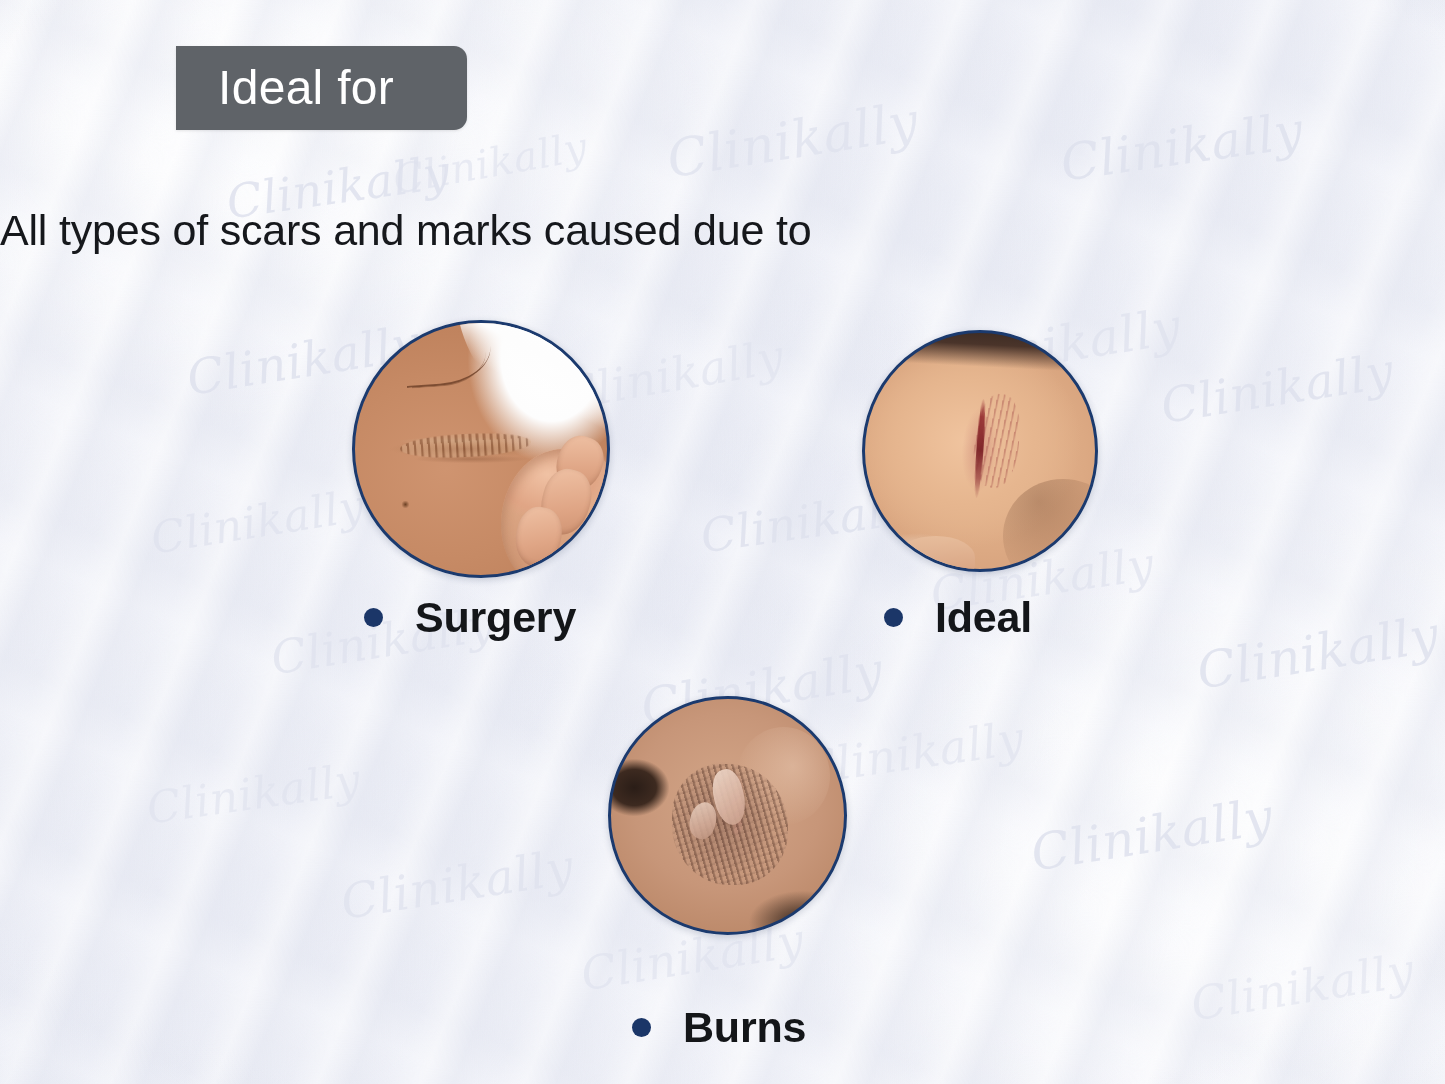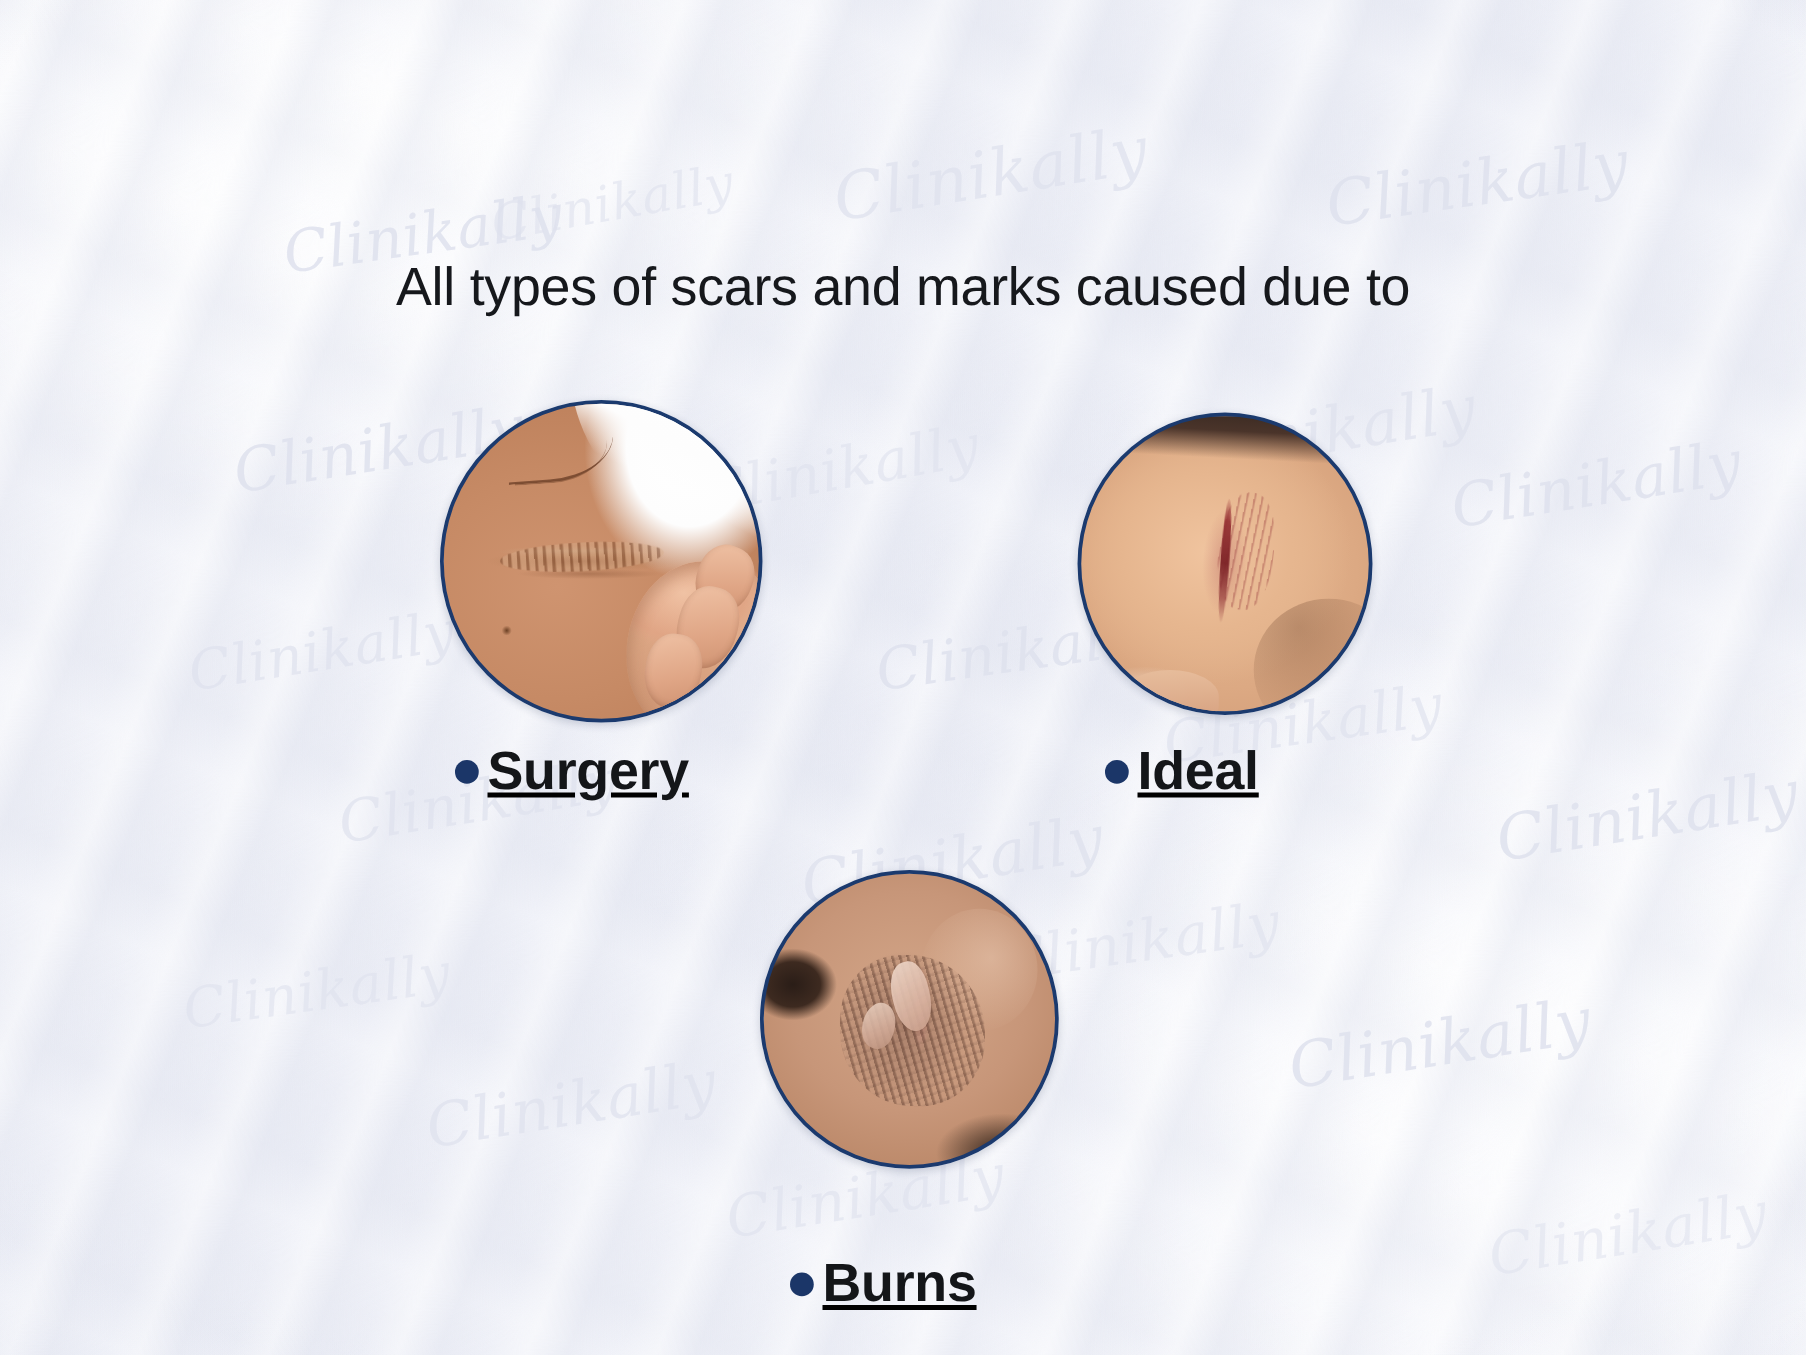--- a/index.html
+++ b/index.html
@@ -92,21 +92,21 @@
     line-height: 1;
     letter-spacing: 0.3px;
   }
 
   
   .headline {
     position: absolute;
     left: 0;
     right: 0;
     top: 206px;
-    text-align: center;
+    text-align: left;
     color: #16181c;
     font-size: 43px;
     font-weight: 400;
     letter-spacing: -0.2px;
     line-height: 1.15;
   }
 
   
   .card {
     position: absolute;
@@ -347,22 +347,21 @@
     height: 42%;
     background: radial-gradient(ellipse at 60% 40%, rgba(255,232,212,0.32) 0%, rgba(255,232,212,0) 72%);
     border-radius: 50%;
   }
 
   
   .label-row {
     position: absolute;
     display: flex;
     align-items: center;
-    gap: 7px;
-    text-decoration: underline;
+    gap: 32px;
   }
   .label-bullet {
     width: 19px;
     height: 19px;
     border-radius: 50%;
     background: #1b3668;
     flex: none;
   }
   .label-text {
     color: #141619;
@@ -398,20 +397,23 @@
     <span class="wm" style="left:146px; top:768px; font-size:44px; transform:rotate(-8deg); opacity:0.6;">Clinikally</span>
     <span class="wm" style="left:340px; top:856px; font-size:48px; transform:rotate(-9deg); opacity:0.72;">Clinikally</span>
     <span class="wm" style="left:580px; top:930px; font-size:46px; transform:rotate(-9deg); opacity:0.62;">Clinikally</span>
     <span class="wm" style="left:1030px; top:806px; font-size:50px; transform:rotate(-9deg);">Clinikally</span>
     <span class="wm" style="left:800px; top:726px; font-size:46px; transform:rotate(-8deg); opacity:0.6;">Clinikally</span>
     <span class="wm" style="left:1190px; top:960px; font-size:46px; transform:rotate(-9deg); opacity:0.55;">Clinikally</span>
   </div>
 
   <div class="paper-vignette"></div>
 
+  <div class="ideal-banner">
+    <span class="ideal-banner-label">Ideal for</span>
+  </div>
 
   <div class="headline">All types of scars and marks caused due to</div>
 
   <div class="card" style="left:352px; top:320px;">
     <div class="photo-circle photo-surgery" style="width:252px; height:252px;">
       <div class="surg-shoulder-curve"></div>
       <div class="surg-strap"></div>
       <div class="surg-strap2"></div>
       <div class="surg-scar-texture"></div>
       <div class="surg-hand"></div>

